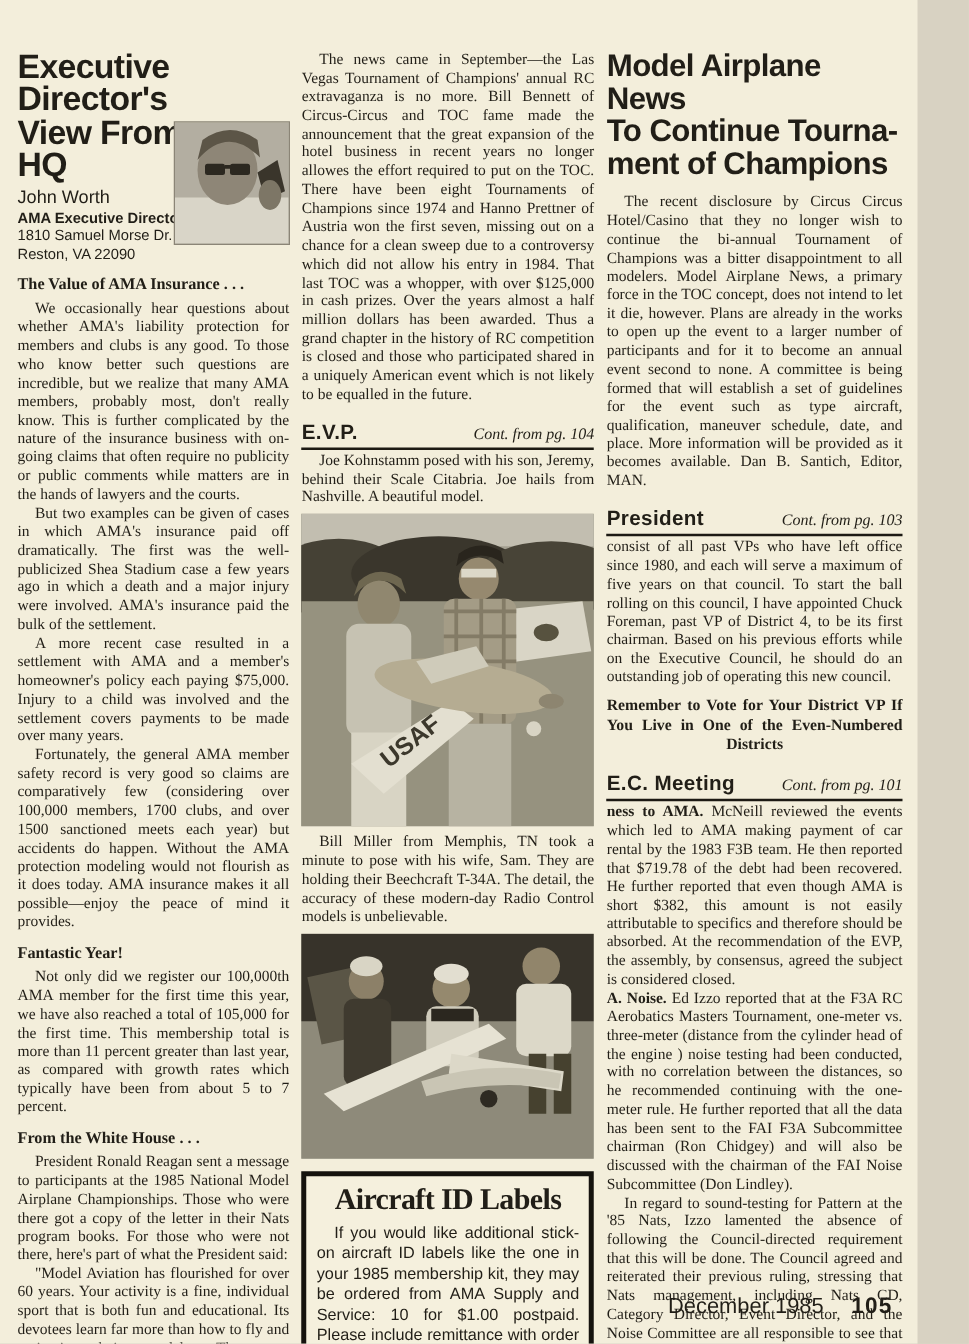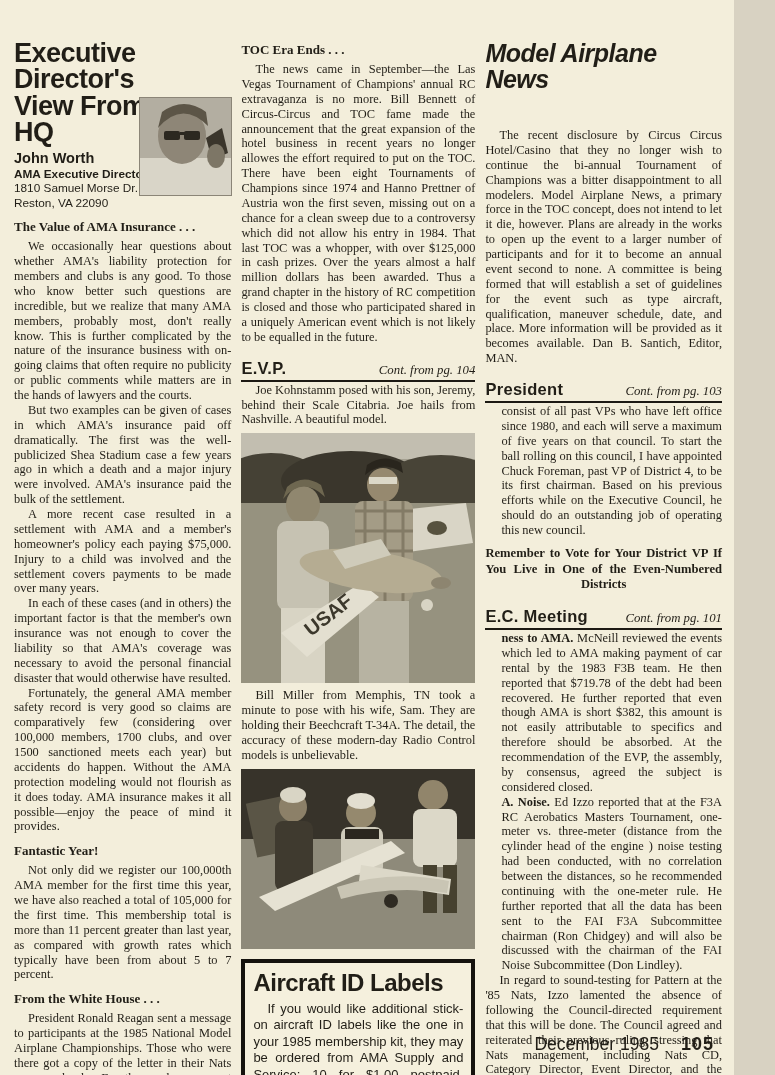--- a/index.html
+++ b/index.html
@@ -20,21 +20,21 @@
   .col-right{width:258px;}
 
   
   p.body{
     margin:0;
     font-size:12.4px;
     line-height:1.2;
     text-align:justify;
     text-indent:14px;
   }
-  p.body.noindent{text-indent:0;margin-left:16px;}
+  p.body.noindent{text-indent:0;}
   .subhead{
     font-weight:bold;
     font-size:13px;
     margin:9px 0 4px 0;
   }
 
   
   .left-head{position:relative;min-height:168px;}
   .hl-left{
     font-family:"Liberation Sans", sans-serif;
@@ -44,21 +44,21 @@
     letter-spacing:-0.5px;
     margin:0;
   }
   .portrait{
     position:absolute;top:58px;right:0;
     width:91px;height:97px;
     background:#b7b2a6;
     outline:1px solid #8b8577;
   }
   .byline{margin-top:4px;width:140px;}
-  .byline .name{font-family:"Liberation Sans", sans-serif;font-weight:bold;font-size:14.5px;margin:0 0 1px 0;}
+  .byline .name{font-family:"Liberation Sans", sans-serif;font-weight:normal;font-size:14.5px;margin:0 0 1px 0;}
   .byline .title{font-family:"Liberation Sans", sans-serif;font-weight:bold;font-size:11.8px;margin:0;}
   .byline .addr{font-family:"Liberation Sans", sans-serif;font-size:11.8px;margin:0;line-height:1.25;}
 
   
   .sechead{
     display:flex;justify-content:space-between;align-items:baseline;
     border-bottom:2.5px solid #1c1913;
     padding-bottom:2px;
     margin:14px 0 1px 0;
   }
@@ -75,34 +75,34 @@
   .photo svg{display:block;}
 
   
   .idbox{
     border:4px solid #15130e;
     margin-top:10px;
     padding:4px 8px 10px 8px;
     background:#f5f0dd;
   }
   .idbox .boxtitle{
-    font-family:Liberation Sans, sans-serif;
-    font-weight:bold;font-size:24px;
+    font-family:Liberation Serif, serif;
+    font-weight:bold;font-size:24px;text-align:center;
     margin:2px 0 4px 0;letter-spacing:-0.5px;
   }
   .idbox .boxtext{
     font-family:"Liberation Sans", sans-serif;
     font-size:13px;line-height:1.27;text-align:justify;text-indent:14px;margin:0;
   }
 
   
   .hl-right{
     font-family:"Liberation Sans", sans-serif;
     font-weight:bold;font-size:25px;line-height:1.04;
-    letter-spacing:-0.5px;margin:0 0 10px 0;font-style:italic;
+    letter-spacing:-0.5px;margin:0 0 10px 0;
   }
   .vote{
     font-weight:bold;font-size:12.6px;line-height:1.25;
     text-align:justify;text-align-last:center;
     margin:8px 0 2px 0;
   }
   .committee{font-weight:bold;font-size:12.8px;margin:7px 0 3px 0;}
   .leadin{font-weight:bold;}
   .footer{
     position:absolute;right:20px;bottom:20px;
@@ -143,34 +143,32 @@
           <p class="title">AMA Executive Director</p>
           <p class="addr">1810 Samuel Morse Dr.</p>
           <p class="addr">Reston, VA 22090</p>
         </div>
       </div>
 
       <div class="subhead">The Value of AMA Insurance . . .</div>
       <p class="body">We occasionally hear questions about whether AMA's liability protection for members and clubs is any good. To those who know better such questions are incredible, but we realize that many AMA members, probably most, don't really know. This is further complicated by the nature of the insurance business with on-going claims that often require no publicity or public comments while matters are in the hands of lawyers and the courts.</p>
       <p class="body">But two examples can be given of cases in which AMA's insurance paid off dramatically. The first was the well-publicized Shea Stadium case a few years ago in which a death and a major injury were involved. AMA's insurance paid the bulk of the settlement.</p>
       <p class="body">A more recent case resulted in a settlement with AMA and a member's homeowner's policy each paying $75,000. Injury to a child was involved and the settlement covers payments to be made over many years.</p>
-      <p class="body">In each of these cases (and in others) the important factor is that the member's own insurance was not enough to cover the liability so that AMA's coverage was necessary to avoid the personal financial disaster that would otherwise have resulted.</p>
       <p class="body">Fortunately, the general AMA member safety record is very good so claims are comparatively few (considering over 100,000 members, 1700 clubs, and over 1500 sanctioned meets each year) but accidents do happen. Without the AMA protection modeling would not flourish as it does today. AMA insurance makes it all possible—enjoy the peace of mind it provides.</p>
 
       <div class="subhead">Fantastic Year!</div>
       <p class="body">Not only did we register our 100,000th AMA member for the first time this year, we have also reached a total of 105,000 for the first time. This membership total is more than 11 percent greater than last year, as compared with growth rates which typically have been from about 5 to 7 percent.</p>
 
       <div class="subhead">From the White House . . .</div>
       <p class="body">President Ronald Reagan sent a message to participants at the 1985 National Model Airplane Championships. Those who were there got a copy of the letter in their Nats program books. For those who were not there, here's part of what the President said:</p>
       <p class="body">"Model Aviation has flourished for over 60 years. Your activity is a fine, individual sport that is both fun and educational. Its devotees learn far more than how to fly and maintain their models. They are encouraged to discover more about the world about them through the knowledge of mathematics, engineering and service that their sport requires of them."</p>
 
     </div>
 
     <div class="col col-mid">
-      <div class="subhead" style="margin-top:2px;">TOC Era Ends . . .</div>
       <p class="body">The news came in September—the Las Vegas Tournament of Champions' annual RC extravaganza is no more. Bill Bennett of Circus-Circus and TOC fame made the announcement that the great expansion of the hotel business in recent years no longer allowes the effort required to put on the TOC. There have been eight Tournaments of Champions since 1974 and Hanno Prettner of Austria won the first seven, missing out on a chance for a clean sweep due to a controversy which did not allow his entry in 1984. That last TOC was a whopper, with over $125,000 in cash prizes. Over the years almost a half million dollars has been awarded. Thus a grand chapter in the history of RC competition is closed and those who participated shared in a uniquely American event which is not likely to be equalled in the future.</p>
 
       <div class="sechead">
         <span class="sectitle">E.V.P.</span>
         <span class="cont">Cont. from pg. 104</span>
       </div>
       <p class="body">Joe Kohnstamm posed with his son, Jeremy, behind their Scale Citabria. Joe hails from Nashville. A beautiful model.</p>
 
       <div class="photo">
         <svg width="234" height="250" viewBox="0 0 234 250">
@@ -235,21 +233,22 @@
 
       <div class="idbox">
         <div class="boxtitle">Aircraft ID Labels</div>
         <p class="boxtext">If you would like additional stick-on aircraft ID labels like the one in your 1985 membership kit, they may be ordered from AMA Supply and Service: 10 for $1.00 postpaid. Please include remittance with order and specify "stick-on labels."</p>
       </div>
     </div>
 
     <div class="col col-right">
       <h1 class="hl-right">
         <span>Model Airplane News</span><br>
-        <br>
+        <span>To Continue Tourna-</span><br>
+        <span>ment of Champions</span>
       </h1>
       <p class="body">The recent disclosure by Circus Circus Hotel/Casino that they no longer wish to continue the bi-annual Tournament of Champions was a bitter disappointment to all modelers. Model Airplane News, a primary force in the TOC concept, does not intend to let it die, however. Plans are already in the works to open up the event to a larger number of participants and for it to become an annual event second to none. A committee is being formed that will establish a set of guidelines for the event such as type aircraft, qualification, maneuver schedule, date, and place. More information will be provided as it becomes available. Dan B. Santich, Editor, MAN.</p>
 
       <div class="sechead">
         <span class="sectitle">President</span>
         <span class="cont">Cont. from pg. 103</span>
       </div>
       <p class="body noindent">consist of all past VPs who have left office since 1980, and each will serve a maximum of five years on that council. To start the ball rolling on this council, I have appointed Chuck Foreman, past VP of District 4, to be its first chairman. Based on his previous efforts while on the Executive Council, he should do an outstanding job of operating this new council.</p>
 
       <p class="vote">Remember to Vote for Your District VP If You Live in One of the Even-Numbered Districts</p>

